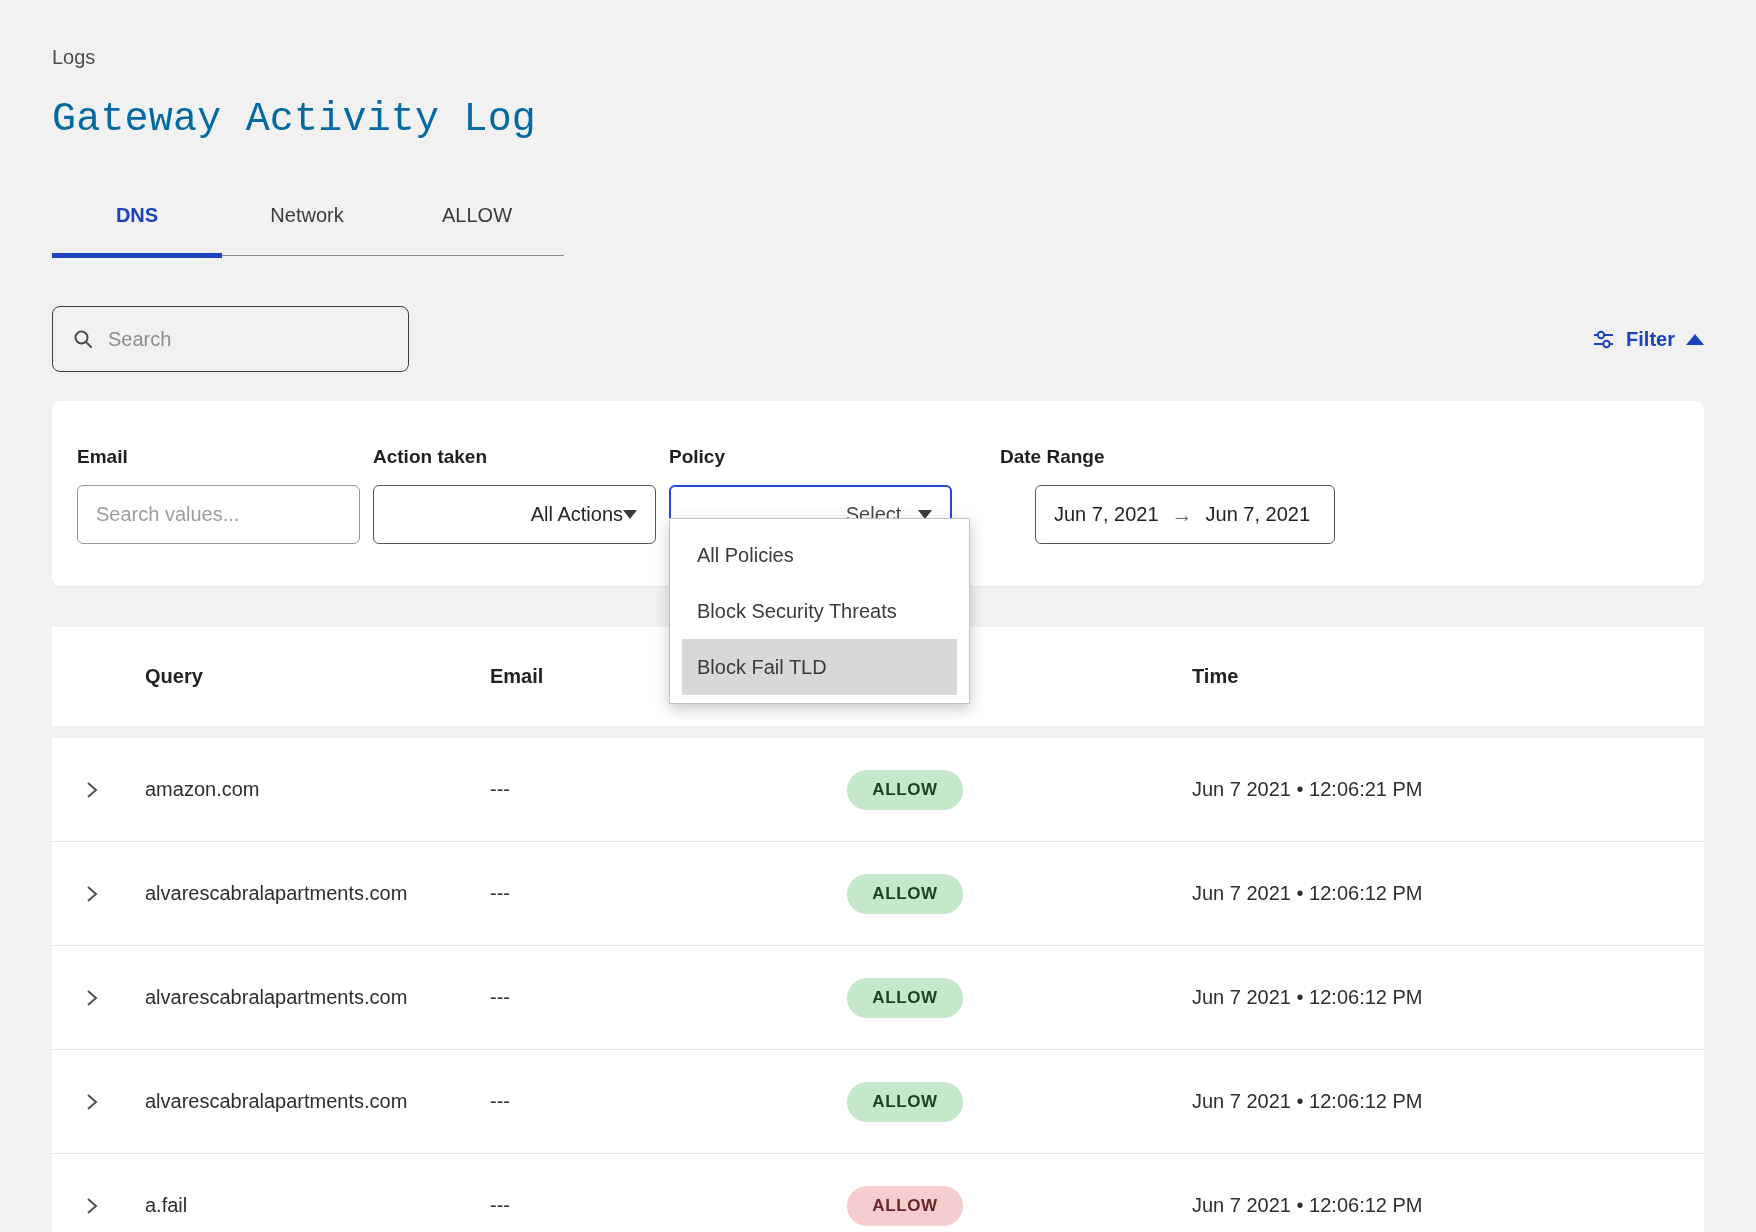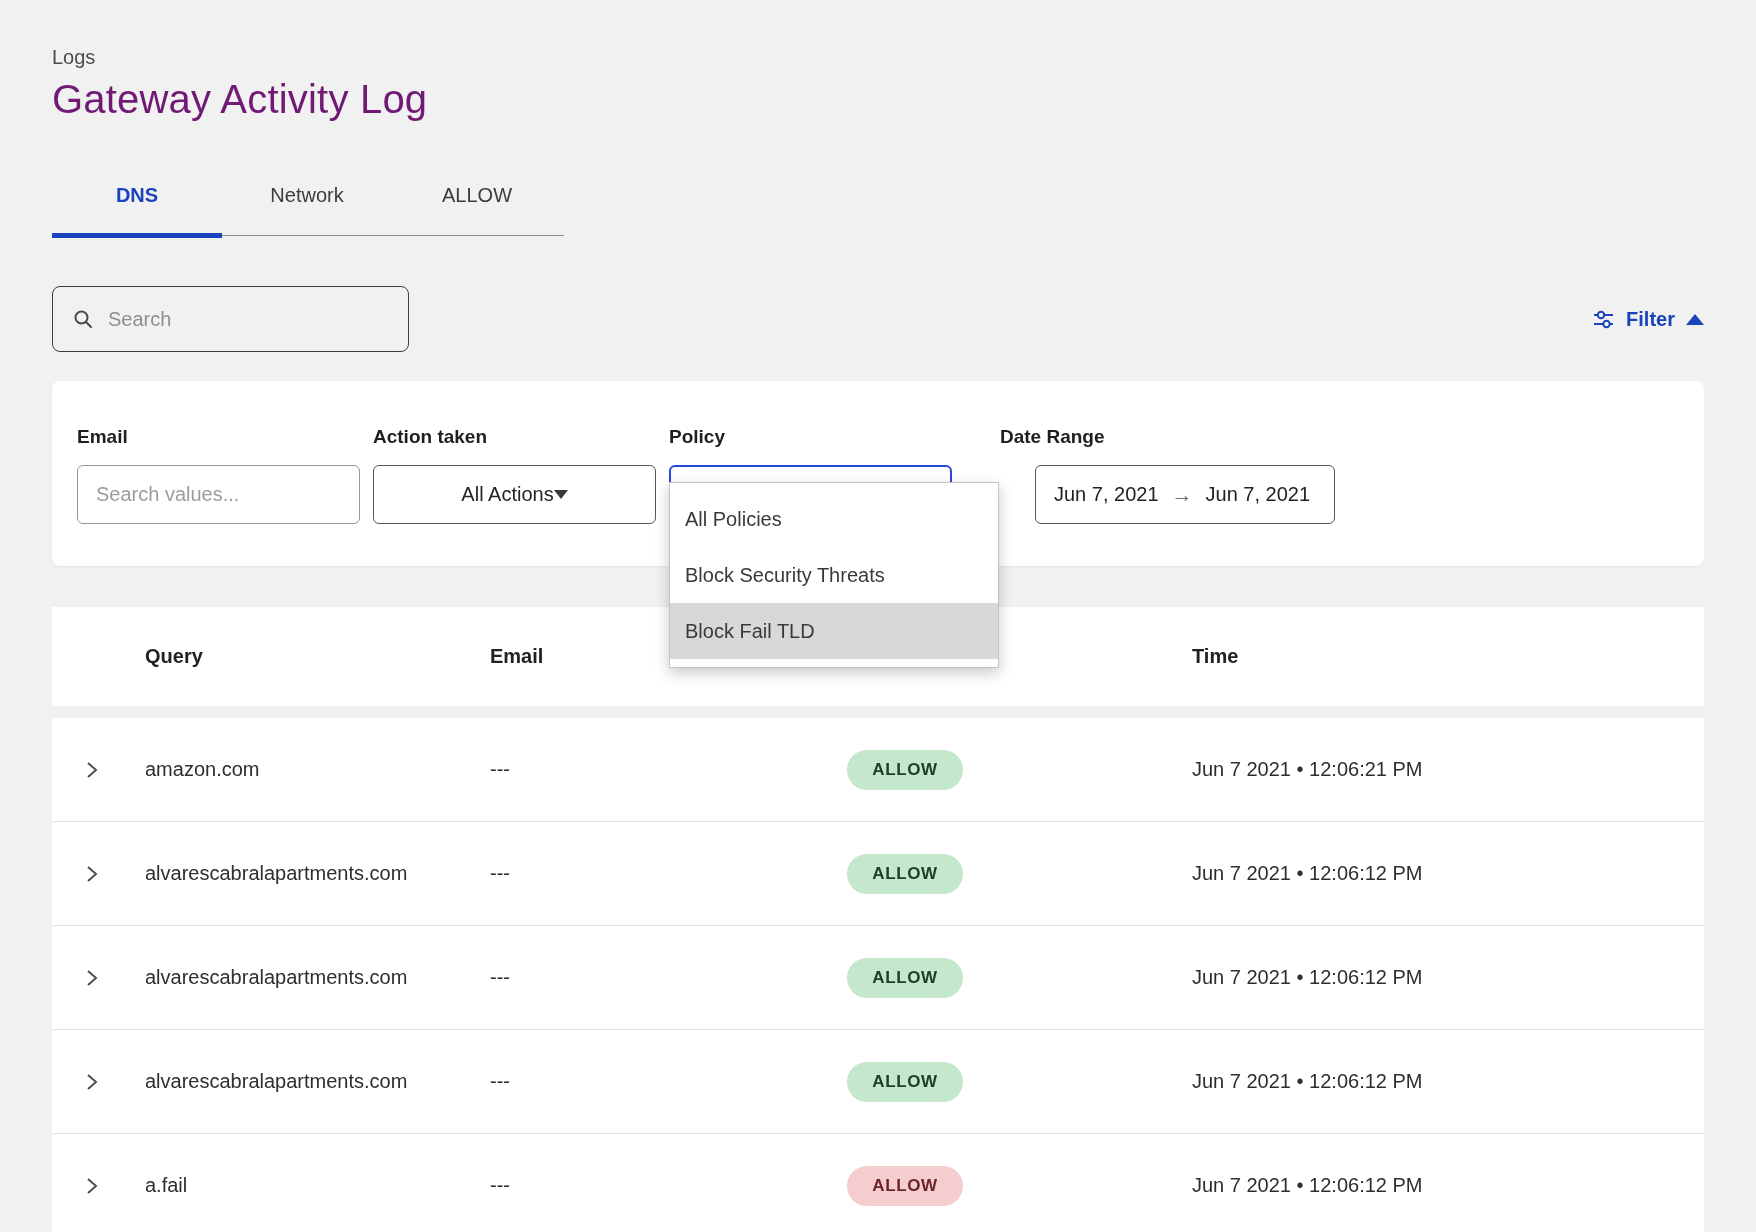--- a/index.html
+++ b/index.html
@@ -11,21 +11,21 @@
   html,body{ width:1756px; height:1232px; }
   body{
     background:var(--page-bg);
     font-family:"Liberation Sans", sans-serif;
     color:#2e2e2e;
     overflow:hidden;
   }
   .page{ padding:0 52px; position:relative; }
 
   .breadcrumb{ padding-top:46px; font-size:20px; color:#4c4c4c; }
-  .page-title{ margin-top:8px; font-size:40px; font-weight:500; color:#701a75; letter-spacing:.2px; }
+  .page-title{ margin-top:28px; font-size:40px; font-weight:500; color:#0369a1; letter-spacing:.2px;font-family:Liberation Mono, monospace; }
 
   
   .tabs{ margin-top:62px; display:flex; width:512px; border-bottom:1px solid #8c8c8c; }
   .tab{ width:170px; text-align:center; padding-bottom:28px; font-size:20px; color:#3c3c3c; position:relative; cursor:pointer; }
   .tab.active{ color:var(--accent); font-weight:700; }
   .tab.active::after{ content:""; position:absolute; left:0; right:0; bottom:-3px; height:5px; background:var(--accent); }
 
   
   .controls{ margin-top:50px; display:flex; justify-content:space-between; align-items:center; }
   .search-box{ width:357px; height:66px; border:1px solid #3f3f3f; border-radius:8px; display:flex; align-items:center; padding:0 20px; gap:15px; background:transparent; }
@@ -36,29 +36,29 @@
 
   
   .filter-card{ margin-top:29px; background:#fff; border-radius:8px; padding:45px 25px 42px; display:flex; gap:13px; position:relative; z-index:5; box-shadow:0 1px 2px rgba(0,0,0,.05); }
   .field{ display:block; }
   .field .f-label{ display:block; font-size:19px; font-weight:700; color:#1f1f1f; margin-bottom:17px; line-height:22px; }
   .control{ height:59px; border-radius:6px; font-size:20px; display:flex; align-items:center; padding:0 18px; background:#fff; }
   .w-283{ width:283px; } .w-300{ width:300px;margin-left:35px; }
   .text-input{ border:1px solid #989898; }
   .text-input input{ border:none; outline:none; font-size:20px; color:#333; width:100%; background:transparent; }
   .text-input input::placeholder{ color:#9c9c9c; }
-  .select{ border:1px solid #565656; justify-content:center; color:#262626; cursor:pointer; }
+  .select{ border:1px solid #565656; justify-content:flex-end; color:#262626; cursor:pointer; }
   .select.focused{ border:2px solid #2649d8; color:#4a4a4a; }
   .caret-down{ width:0; height:0; border-left:7px solid transparent; border-right:7px solid transparent; border-top:9px solid #3a3a3a; }
   .date-range{ border:1px solid #565656; gap:13px; color:#222; cursor:pointer; }
   .date-arrow{ color:#6f6f6f; font-size:21px; }
 
   
   .policy-wrap{ position:relative; }
-  .dropdown{ position:absolute; top:56px; left:0; width:330px; background:#fff; border:1px solid #c4c4c4; box-shadow:0 5px 14px rgba(0,0,0,.22); padding:8px 0; z-index:30; }
+  .dropdown{ position:absolute; top:72px; left:0; width:301px; background:#fff; border:1px solid #c4c4c4; box-shadow:0 5px 14px rgba(0,0,0,.22); padding:8px 12px; z-index:30; }
   .dropdown-item{ height:56px; display:flex; align-items:center; padding:0 15px; font-size:20px; color:#3a3a3a; cursor:pointer; }
   .dropdown-item.highlighted{ background:#d8d8d8; }
 
   
   .table{ margin-top:41px; }
   .grid-row{ display:grid; grid-template-columns:93px 345px 315px 200px 1fr; align-items:center; }
   .thead{ background:#fff; height:99px; font-size:20px; font-weight:700; color:#222; }
   .tbody{ margin-top:12px; background:#fff; padding-bottom:34px; }
   .trow{ height:104px; border-bottom:1px solid var(--line); font-size:20px; color:#2e2e2e; background:#fff; }
   .cell-chevron{ padding-left:34px; display:flex; align-items:center; }

